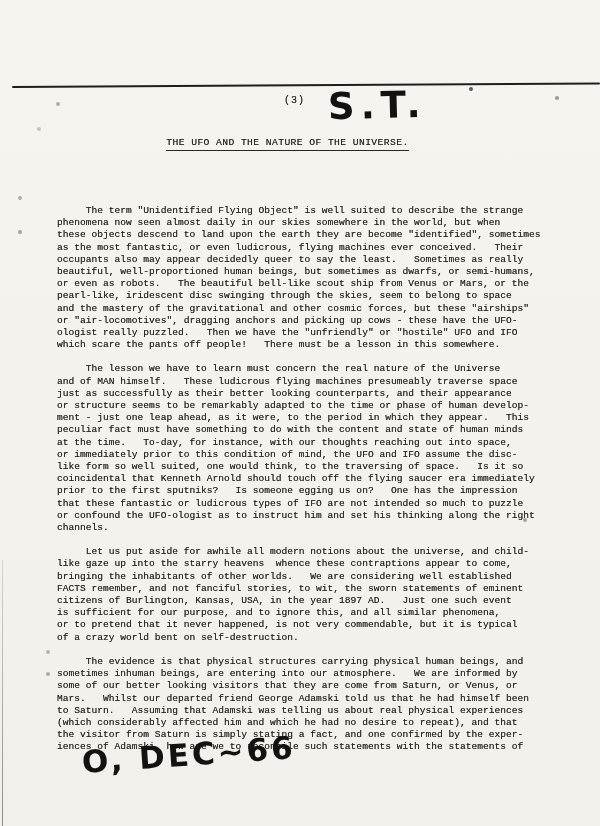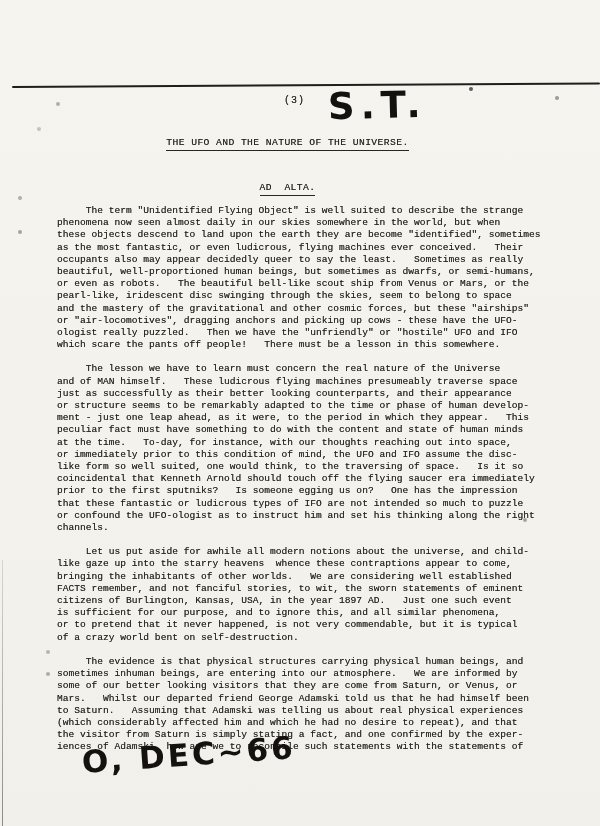--- a/index.html
+++ b/index.html
@@ -118,23 +118,20 @@
 
   <div class="typed page-number">(3)</div>
 
   <div class="handwritten hand-top">S.T.</div>
 
   <div class="typed header-center doc-title">
     <span>THE UFO AND THE NATURE OF THE UNIVERSE.</span>
   </div>
 
 
-  <div class="typed header-center author">
-    <span>AD  ALTA.</span>
-  </div>
 
   <div class="typed body-text">
     <div class="paragraph">     The term "Unidentified Flying Object" is well suited to describe the strange
 phenomena now seen almost daily in our skies somewhere in the world, but when
 these objects descend to land upon the earth they are become "identified", sometimes
 as the most fantastic, or even ludicrous, flying machines ever conceived.   Their
 occupants also may appear decidedly queer to say the least.   Sometimes as really
 beautiful, well-proportioned human beings, but sometimes as dwarfs, or semi-humans,
 or even as robots.   The beautiful bell-like scout ship from Venus or Mars, or the
 pearl-like, iridescent disc swinging through the skies, seem to belong to space

